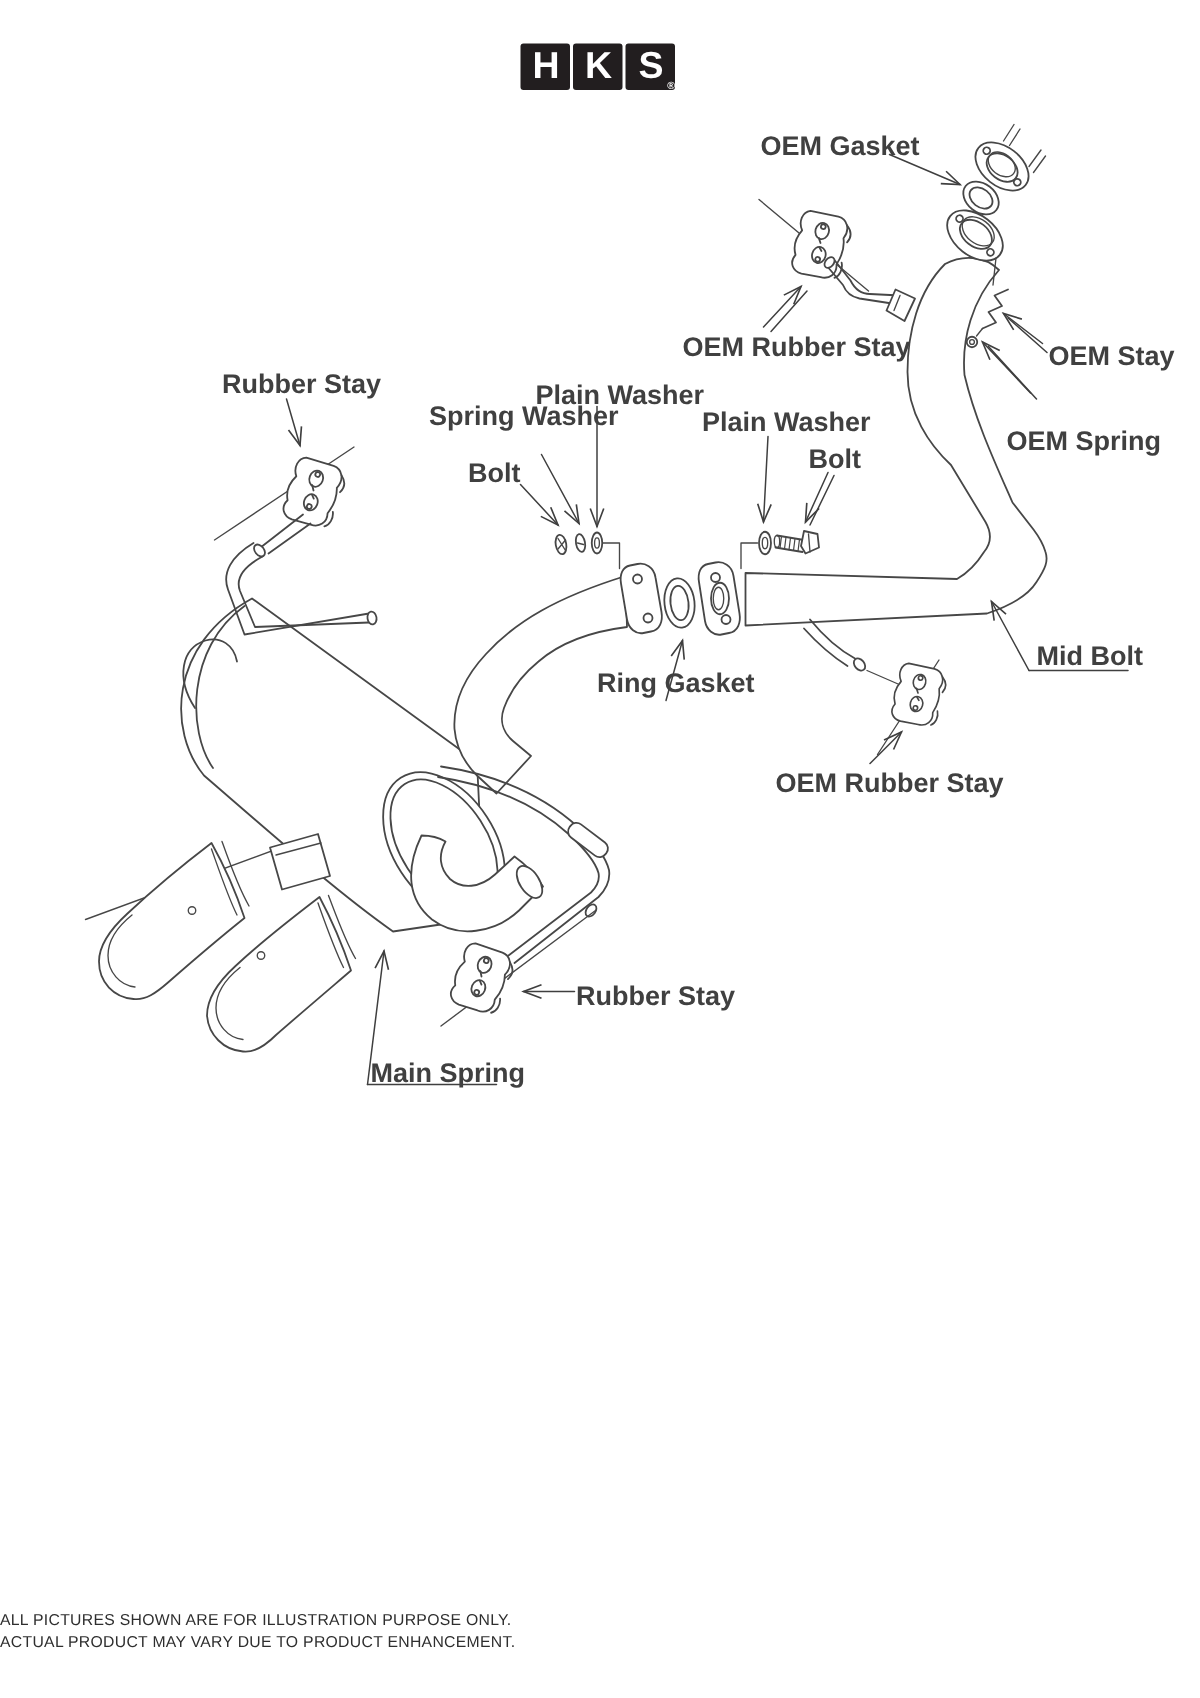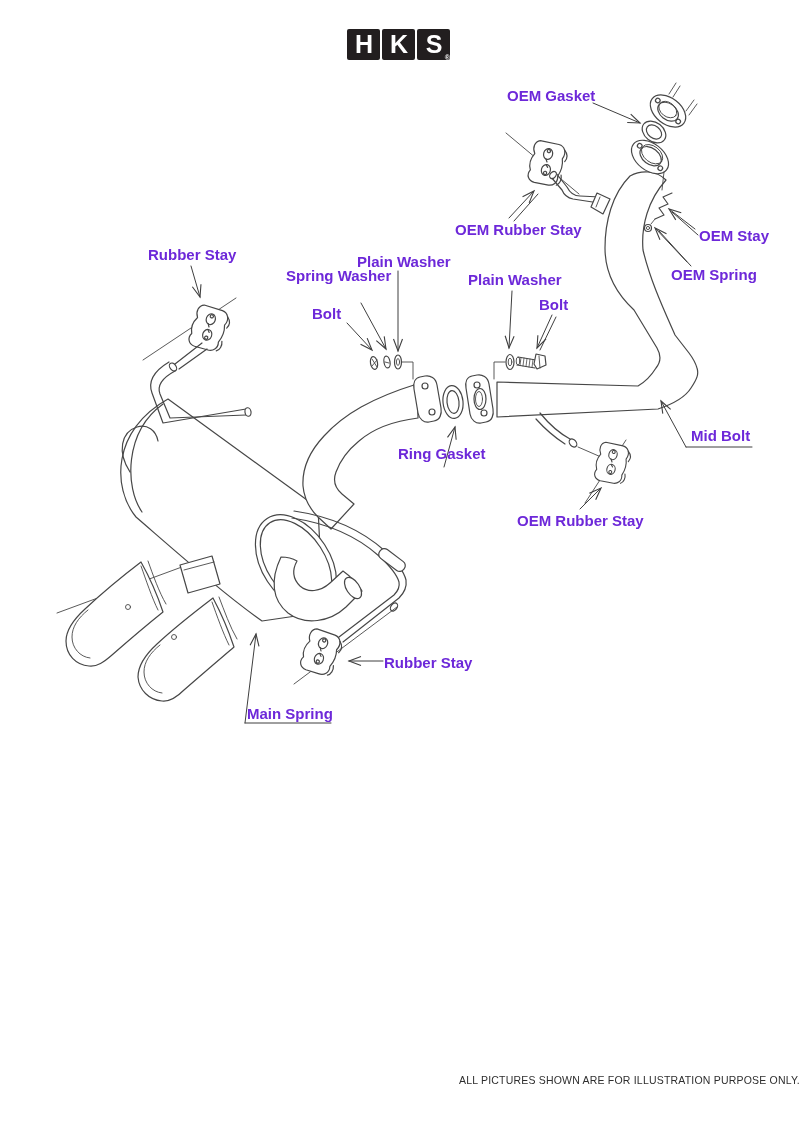--- a/index.html
+++ b/index.html
@@ -5,22 +5,22 @@
   html,body{margin:0;padding:0;background:#fff;}
   .page{position:relative;width:800px;height:1132px;background:#fff;overflow:hidden;
         font-family:"Liberation Sans",sans-serif;}
   .logo{position:absolute;left:347px;top:29px;display:flex;}
   .logo-block{position:relative;width:33px;height:31px;margin-right:2px;background:#221e1f;
         border-radius:2px;color:#fff;font-weight:bold;font-size:25px;line-height:30px;
         text-align:center;letter-spacing:-1px;}
   .logo-reg{position:absolute;right:0px;bottom:-1px;font-size:7px;line-height:7px;
         color:#fff;letter-spacing:0;}
   .diagram{position:absolute;left:0;top:0;}
-  .lbl{position:absolute;font-weight:bold;font-size:15px;color:#6d28d9;white-space:nowrap;}
-  .footer{position:absolute;left:0;top:1073px;width:800px;text-align:right;
+  .lbl{position:absolute;font-weight:bold;font-size:18px;color:#404040;white-space:nowrap;}
+  .footer{position:absolute;left:0;top:1073px;width:800px;text-align:left;
         font-size:10.5px;line-height:15px;color:#2e2e2e;letter-spacing:.2px;}
 </style>
 </head>
 <body>
 
 <div class="page">
 
   <div class="logo">
     <div class="logo-block">H</div>
     <div class="logo-block">K</div>
@@ -230,30 +230,31 @@
         <path d="M 383,661 L 349,661" marker-end="url(#ah)"></path>
         <path d="M 245,723 L 331,723"></path>
         <path d="M 245,723 L 256,634" marker-end="url(#ah)"></path>
       </g>
     </g>
   </svg>
 
   <div class="lbl" style="left:507px;top:87px">OEM Gasket</div>
   <div class="lbl" style="left:455px;top:221px">OEM Rubber Stay</div>
   <div class="lbl" style="left:699px;top:227px">OEM Stay</div>
-  <div class="lbl" style="left:671px;top:266px">OEM Spring</div>
+  <div class="lbl" style="left:671px;top:284px">OEM Spring</div>
   <div class="lbl" style="left:148px;top:246px">Rubber Stay</div>
   <div class="lbl" style="left:357px;top:253px">Plain Washer</div>
   <div class="lbl" style="left:286px;top:267px">Spring Washer</div>
   <div class="lbl" style="left:312px;top:305px">Bolt</div>
   <div class="lbl" style="left:468px;top:271px">Plain Washer</div>
   <div class="lbl" style="left:539px;top:296px">Bolt</div>
   <div class="lbl" style="left:691px;top:427px">Mid Bolt</div>
   <div class="lbl" style="left:398px;top:445px">Ring Gasket</div>
   <div class="lbl" style="left:517px;top:512px">OEM Rubber Stay</div>
   <div class="lbl" style="left:384px;top:654px">Rubber Stay</div>
   <div class="lbl" style="left:247px;top:705px">Main Spring</div>
 
   <div class="footer">
     <div>ALL PICTURES SHOWN ARE FOR ILLUSTRATION PURPOSE ONLY.</div>
+    <div>ACTUAL PRODUCT MAY VARY DUE TO PRODUCT ENHANCEMENT.</div>
   </div>
 
 </div>
 
 </body></html>

